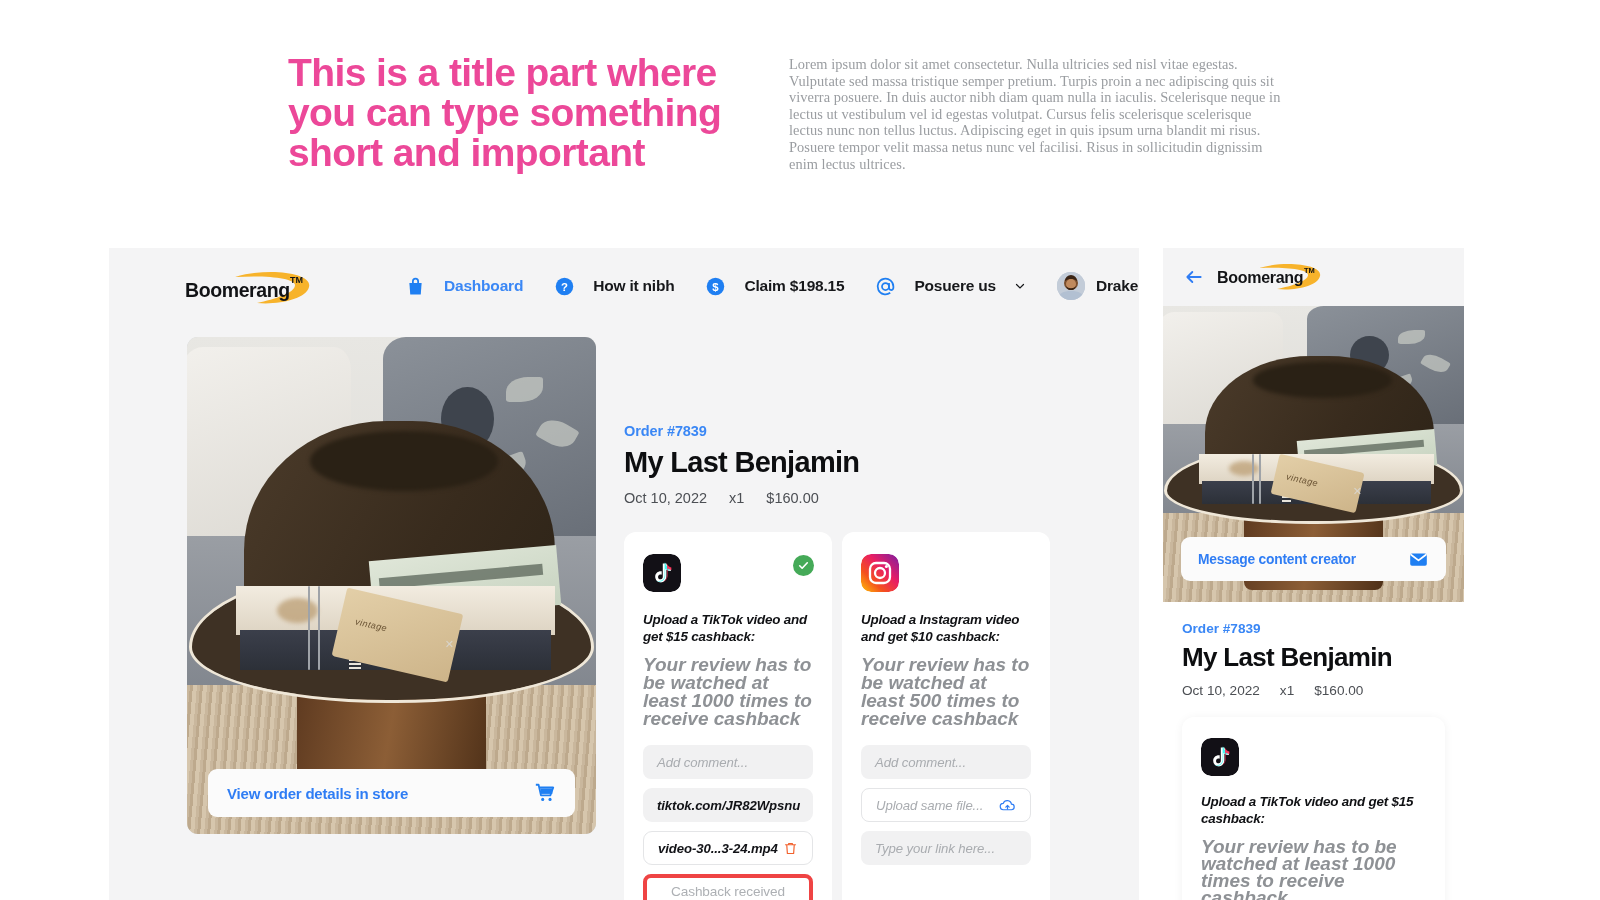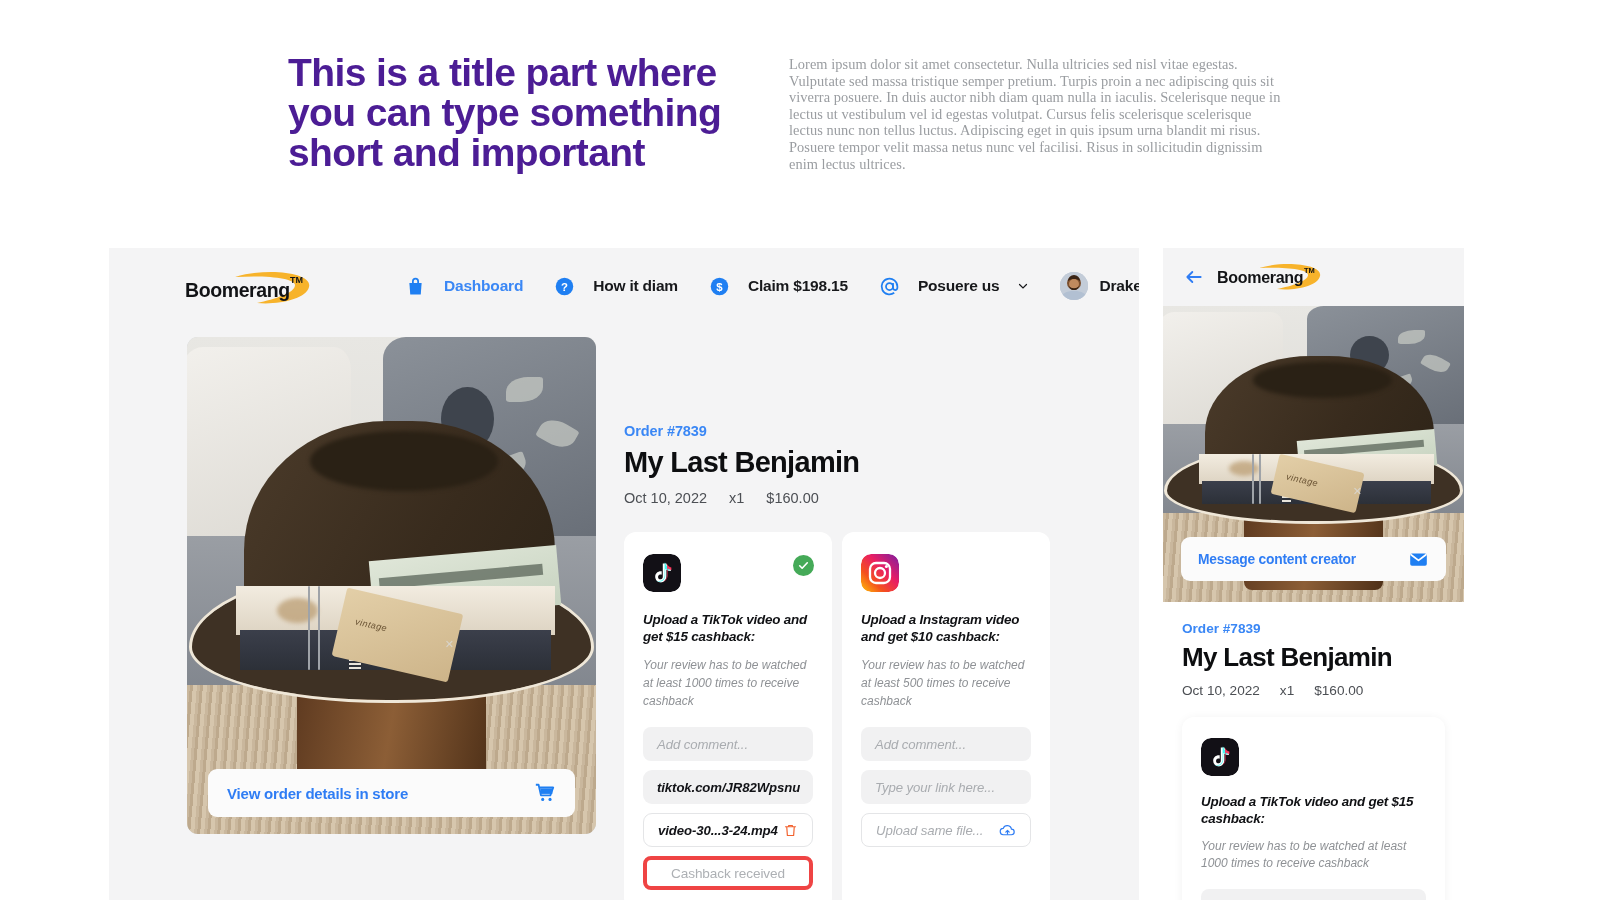--- a/index.html
+++ b/index.html
@@ -8,21 +8,21 @@
     background: #ffffff;
     font-family: "Liberation Sans", sans-serif;
     overflow: hidden;
   }
 
   
   .hero { position: absolute; left: 0; top: 0; width: 1600px; height: 248px; background:#fff; }
   .hero-title {
     position: absolute; left: 288px; top: 53px; width: 470px;
     font-size: 39px; line-height: 40px; font-weight: 800;
-    letter-spacing: -0.6px; color: #4c1d95;
+    letter-spacing: -0.6px; color: #ec4899;
   }
   .hero-para {
     position: absolute; left: 789px; top: 56px; width: 492px;
     font-size: 14.4px; line-height: 16.6px; color: #9a9da1;
     letter-spacing: 0.05px;
     font-family: Liberation Serif, serif;
   }
 
   
   .desktop-panel {
@@ -89,22 +89,23 @@
   .brand-icon { width: 38px; height: 38px; border-radius: 10px; display:block; }
   .check-badge {
     position: absolute; right: 18px; top: 23px; width: 21px; height: 21px;
     border-radius: 50%; background: #45aa58; display: flex; align-items: center; justify-content: center;
   }
   .s-head {
     margin-top: 20px; font-size: 13.4px; line-height: 16.5px; font-weight: 800;
     font-style: italic; color: #101114; letter-spacing: -0.2px;
   }
   .s-sub {
-    margin-top: 11px; font-size: 12px; line-height: 18px; font-style: italic;
+    margin-top: 11px; font-size: 19px; line-height: 18px; font-style: italic;
     color: #8e9195;
+    font-weight: bold;
   }
   .field {
     margin-top: 9px; height: 34px; border-radius: 8px; background: #f1f1f2;
     display: flex; align-items: center; padding: 0 14px; font-size: 13.2px;
     font-style: italic; color: #a9acb0; letter-spacing: -0.1px;
   }
   .field.filled { color: #121317; font-weight: 700; border-radius: 9px; }
   .field.outline { background: #fff; border: 1px solid #e4e5e7; justify-content: space-between; }
   .field.disabled {
     background: #fff; border: 4px solid #ef4444; justify-content: center;
@@ -218,21 +219,21 @@
           <path d="M9 9V6a3 3 0 0 1 6 0v3" fill="none" stroke="#1f7ff2" stroke-width="2"></path>
         </svg>
         <span class="nav-label active">Dashboard</span>
       </div>
 
       <div class="nav-item">
         <svg class="ico" viewBox="0 0 24 24">
           <circle cx="12" cy="12" r="10" fill="#1f7ff2"></circle>
           <text x="12" y="17" font-size="13" font-weight="bold" fill="#fff" text-anchor="middle" font-family="Liberation Sans">?</text>
         </svg>
-        <span class="nav-label">How it diam</span>
+        <span class="nav-label">How it nibh</span>
       </div>
 
       <div class="nav-item">
         <svg class="ico" viewBox="0 0 24 24">
           <circle cx="12" cy="12" r="10" fill="#1f7ff2"></circle>
           <text x="12" y="17" font-size="13" font-weight="bold" fill="#fff" text-anchor="middle" font-family="Liberation Sans">$</text>
         </svg>
         <span class="nav-label">Claim $198.15</span>
       </div>
 
@@ -363,29 +364,29 @@
           <rect width="38" height="38" rx="10" fill="url(#igg)"></rect>
           <rect x="9" y="9" width="20" height="20" rx="6" fill="none" stroke="#fff" stroke-width="2.3"></rect>
           <circle cx="19" cy="19" r="5" fill="none" stroke="#fff" stroke-width="2.3"></circle>
           <circle cx="25.4" cy="12.6" r="1.5" fill="#fff"></circle>
         </svg>
         <div class="s-head">Upload a Instagram video and get $10 cashback:</div>
         <div class="s-sub">Your review has to be watched at least 500 times to receive cashback</div>
         <div class="field field-first">
           <span>Add comment...</span>
         </div>
-        <div class="field">
-          <span>Type your link here...</span>
-        </div>
         <div class="field outline">
           <span>Upload same file...</span>
           <svg style="width:17px;height:17px" viewBox="0 0 24 24">
             <path d="M6.5 18A4.5 4.5 0 0 1 6 9a6 6 0 0 1 11.6 1.2A3.9 3.9 0 0 1 17.5 18z" fill="none" stroke="#2f7df4" stroke-width="1.7"></path>
             <path d="M12 17v-5M9.6 14.2L12 11.8l2.4 2.4" fill="none" stroke="#2f7df4" stroke-width="1.7" stroke-linecap="round" stroke-linejoin="round"></path>
           </svg>
+        </div>
+        <div class="field">
+          <span>Type your link here...</span>
         </div>
       </div>
 
     </div>
   </div>
 </div>
 
 <div class="mobile-panel">
 
   <div class="mob-nav">

